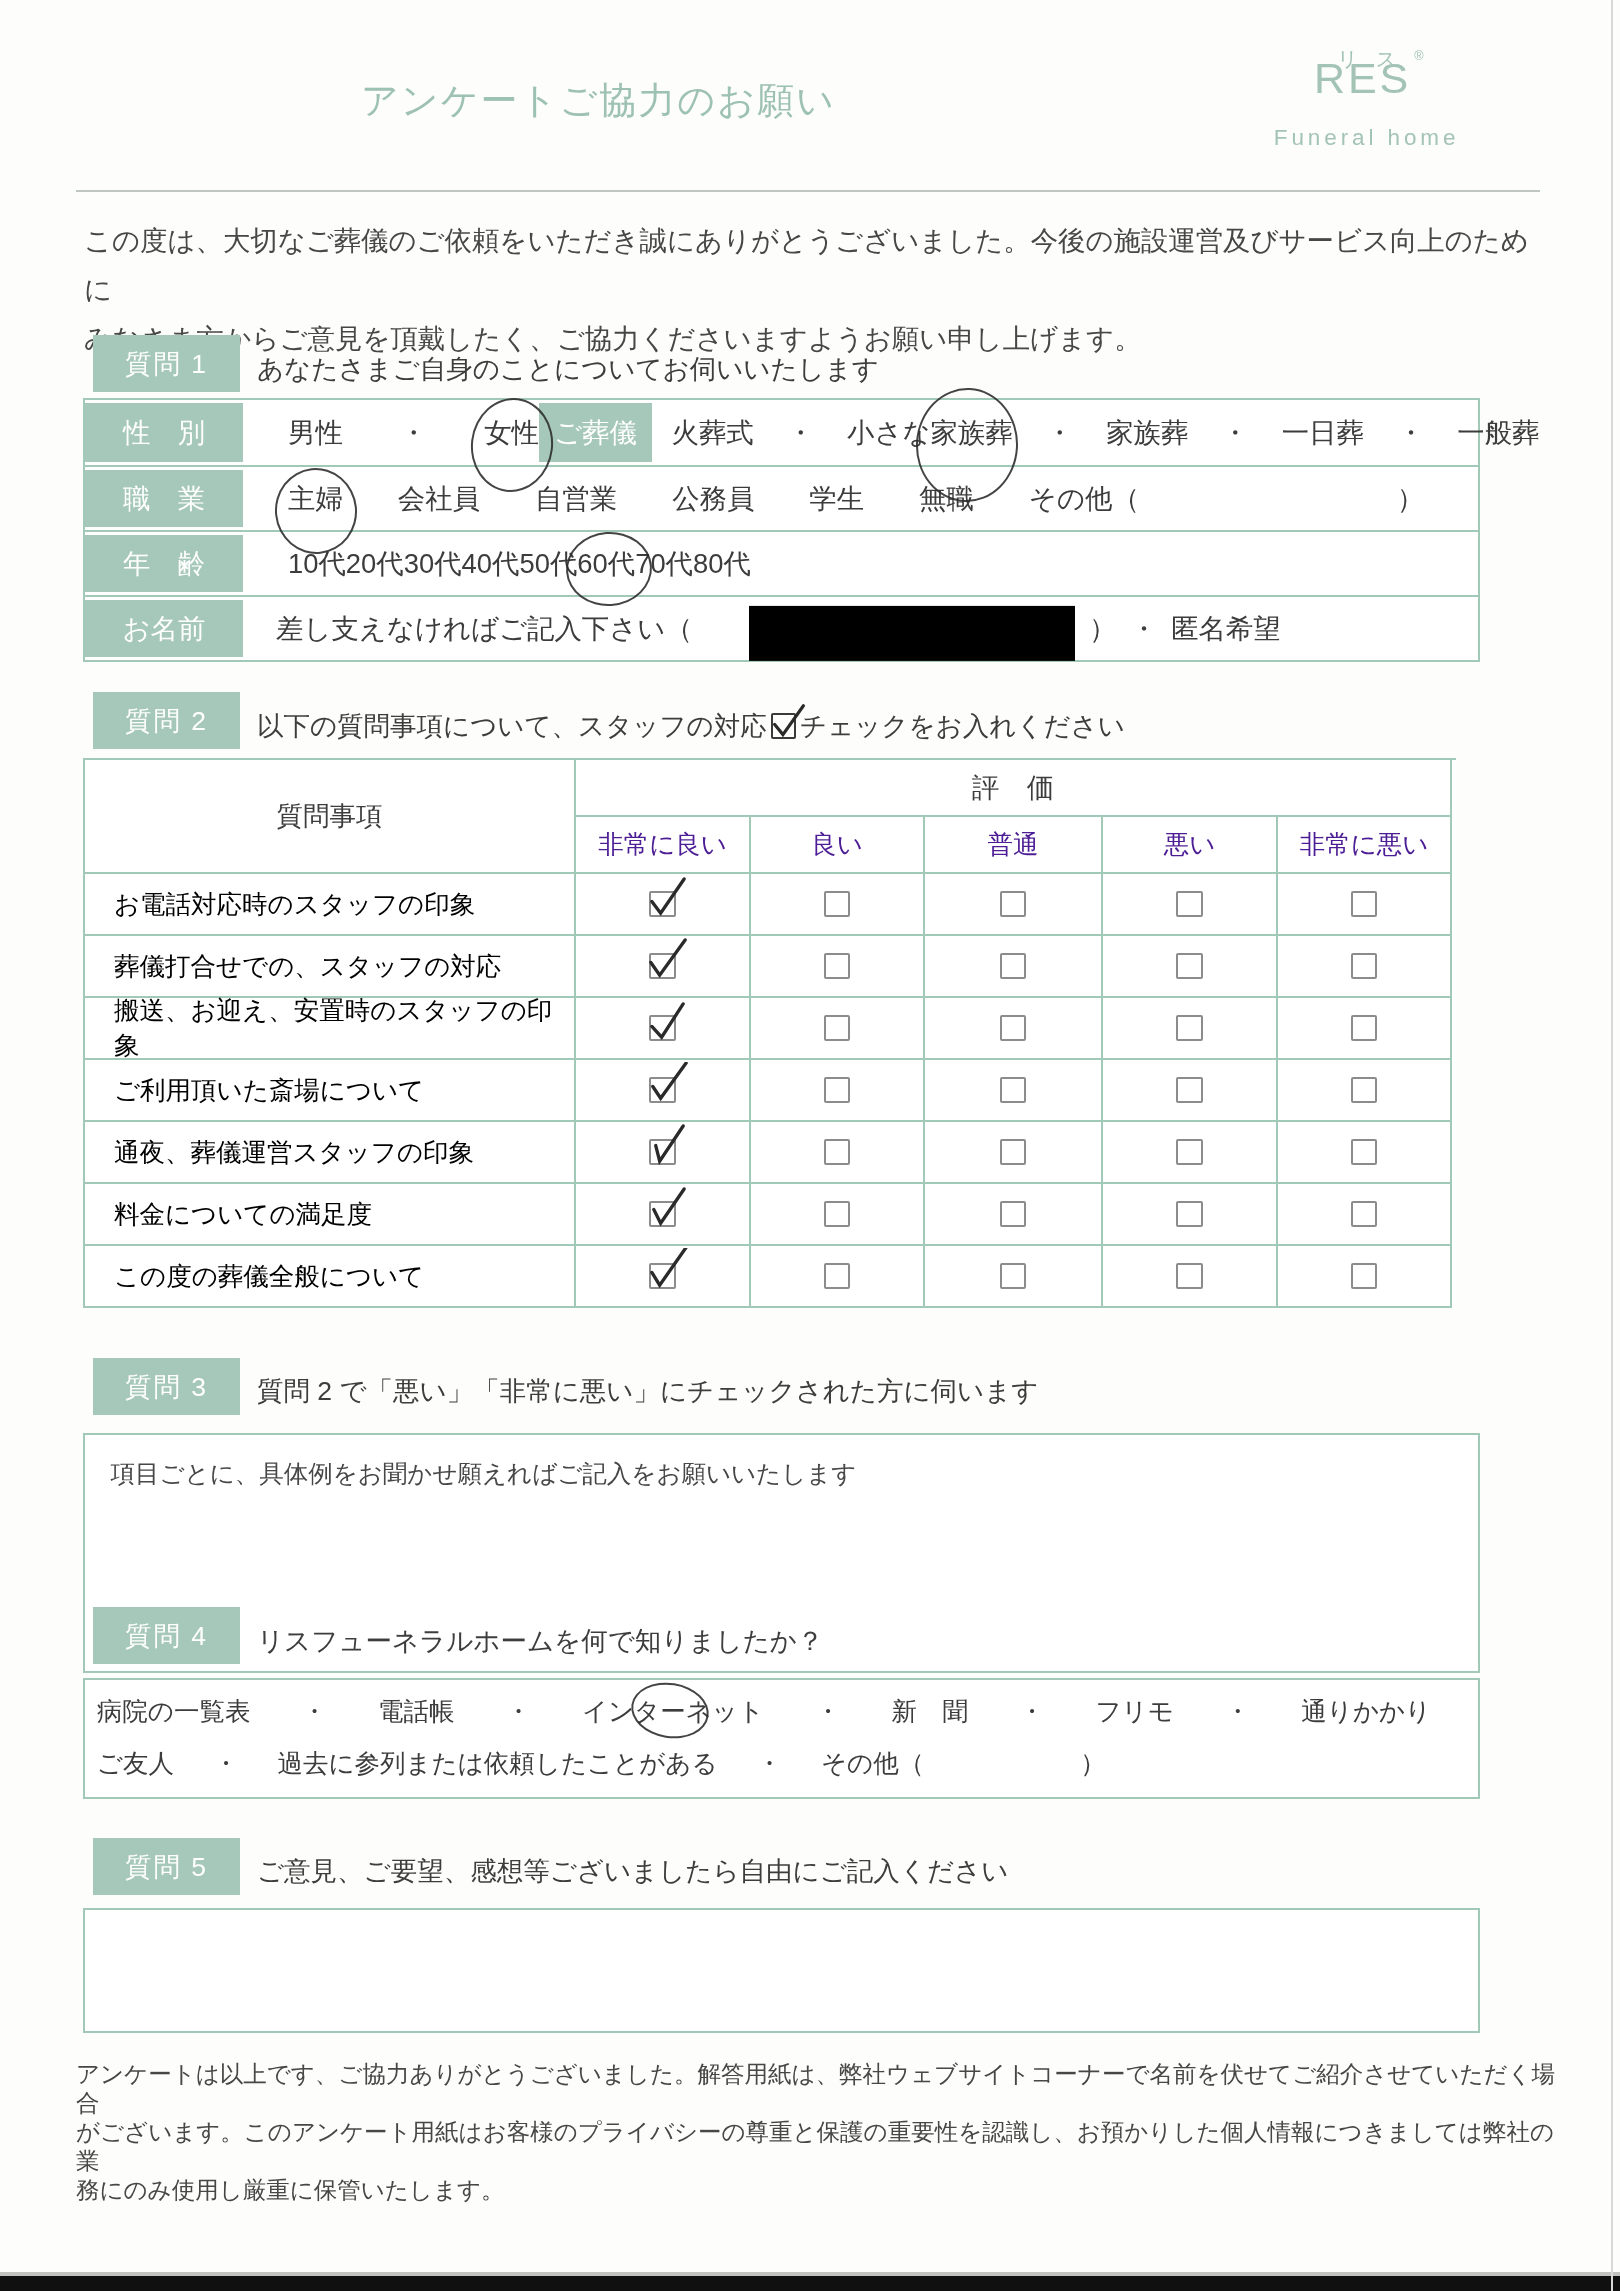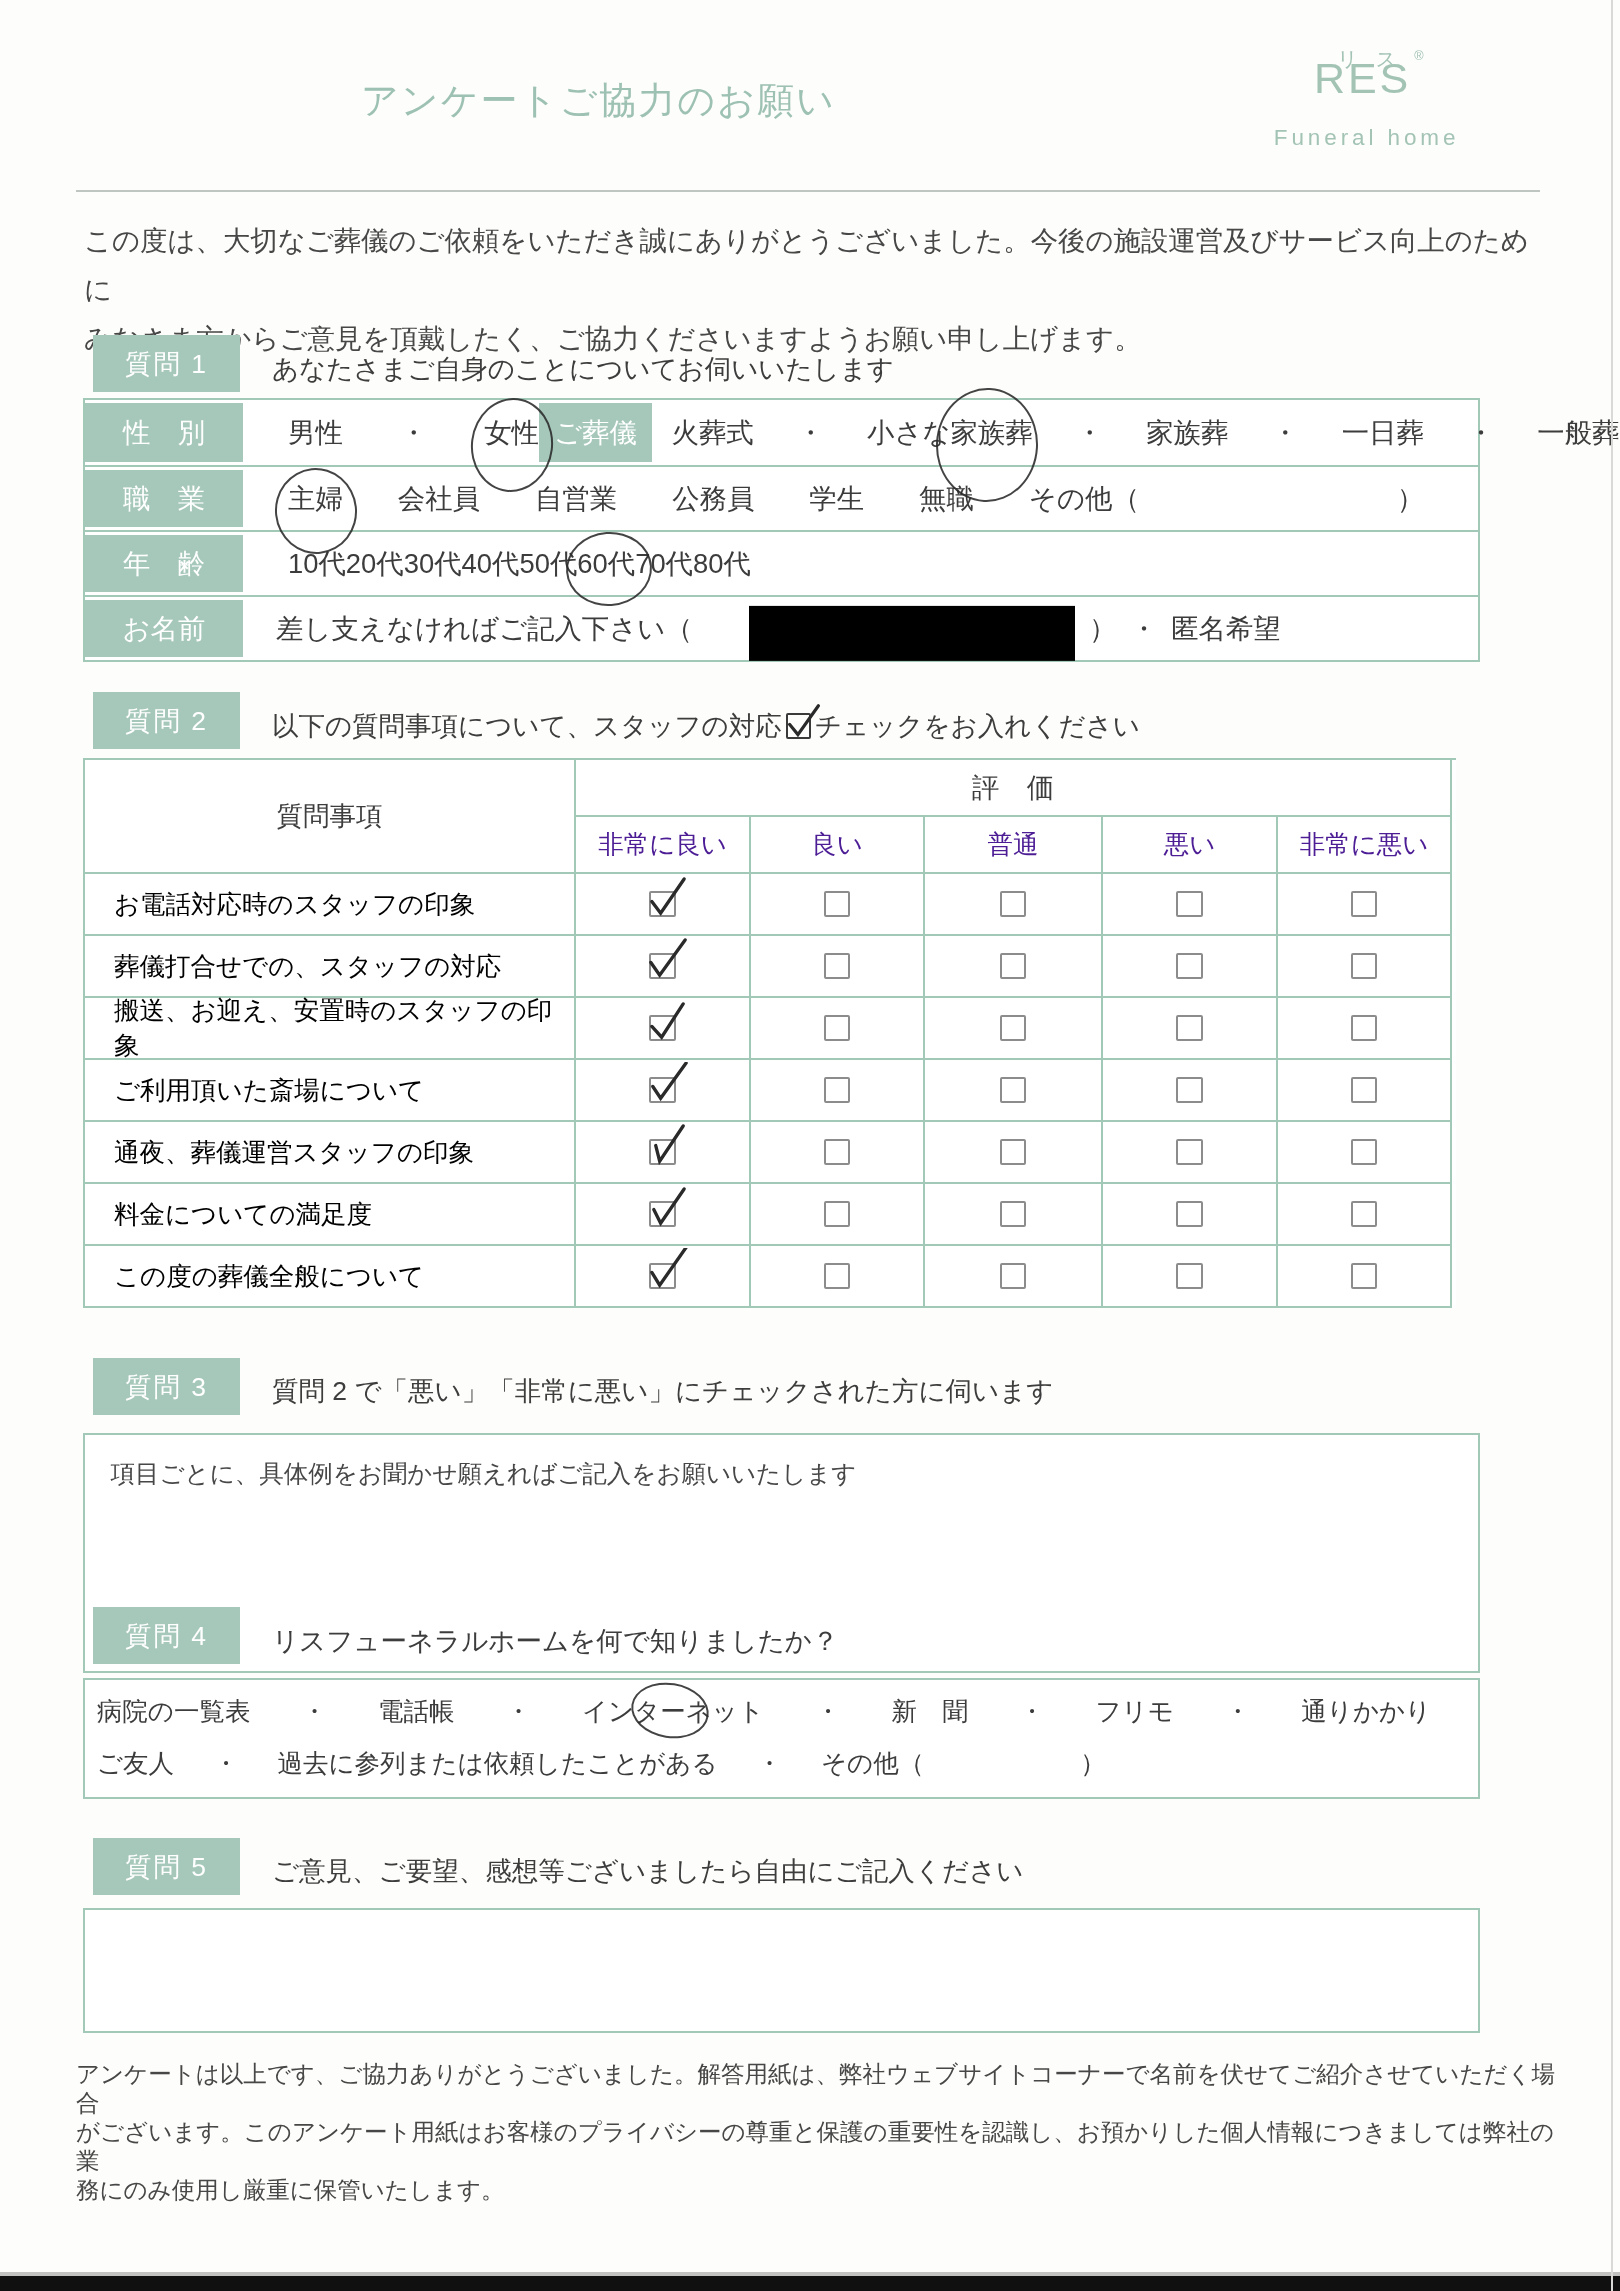--- a/index.html
+++ b/index.html
@@ -23,21 +23,21 @@
   .head-rule { position:absolute; left:76px; top:190px; width:1464px; height:2px; background:#aab2ad; opacity:.75; }
 
   .intro { position:absolute; left:84px; top:216px; width:1470px; font-size:27.4px; line-height:49px; color:#474747; }
 
   
   .badge {
     position:absolute; left:93px; width:147px; height:57px;
     background:#a6c8ba; color:#ffffff; font-size:26.5px; letter-spacing:2px;
     display:flex; align-items:center; justify-content:center;
   }
-  .sec-title { position:absolute; left:272px; font-size:26.5px; color:#3d3d3d; white-space:nowrap; }
+  .sec-title { position:absolute; left:257px; font-size:26.5px; color:#3d3d3d; white-space:nowrap; }
 
   
   .t1 { position:absolute; left:83px; top:398px; width:1397px; border:2px solid #a2c8b8; background:#fff; }
   .t1-row { display:flex; align-items:center; height:65px; border-top:2px solid #a2c8b8; font-size:27.4px; color:#3c3c3c; }
   .t1-row:first-child { border-top:none; }
   .t1-head {
     align-self:stretch; margin:2.9px 0; background:#a6c8ba; color:#fff;
     display:flex; align-items:center; justify-content:center; font-size:27.4px; flex:0 0 auto;
   }
   .w-gender-head { width:158px; }
@@ -107,21 +107,21 @@
       <div class="t1-head w-gender-head">性　別</div>
       <div class="seg" style="padding-left:45px; gap:57px; width:416px;">
         <span class="opt">男性</span>
         <span class="dot">・</span>
         <span class="circ-wrap">
           <span class="opt">女性</span>
           <span class="hand-circle" style="left:-12.7px; top:-16.7px; width:82px; height:94px; transform:rotate(7deg);"></span>
         </span>
       </div>
       <div class="t1-head w-funeral-head">ご葬儀</div>
-      <div class="seg" style="padding-left:19.6px; gap:43px; flex:1;">
+      <div class="seg" style="padding-left:19.6px; gap:33px; flex:1;">
         <span class="opt">火葬式</span>
         <span class="dot">・</span>
         <span class="circ-wrap">
           <span class="opt">小さな家族葬</span>
           <span class="hand-circle" style="left:69px; top:-26.5px; width:102px; height:114px; transform:rotate(3deg);"></span>
         </span>
         <span class="dot">・</span>
         <span class="opt">家族葬</span>
         <span class="dot">・</span>
         <span class="opt">一日葬</span>

